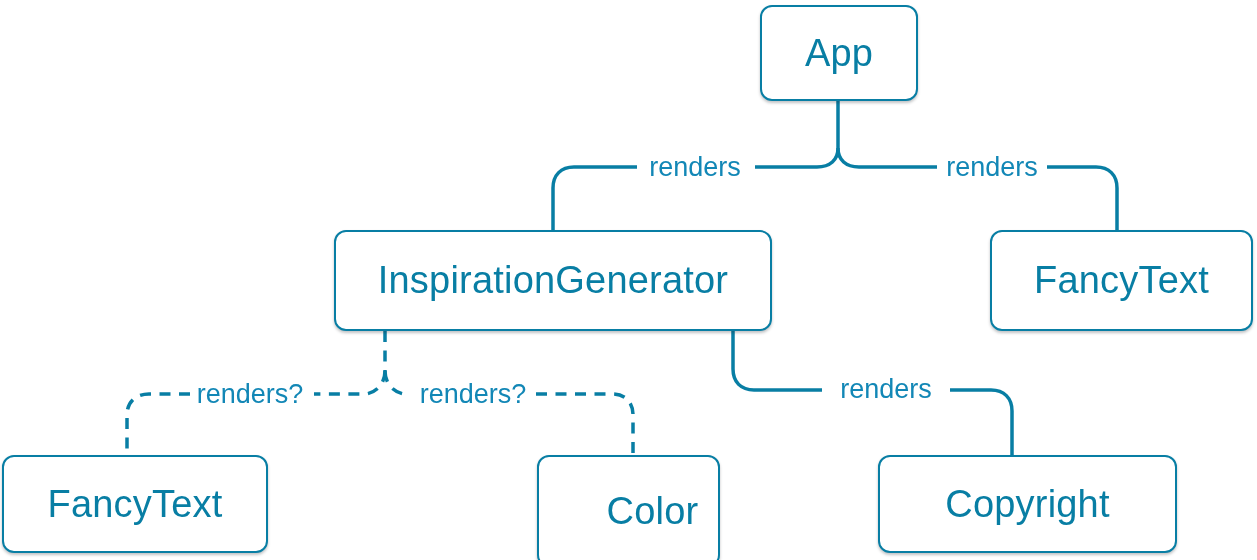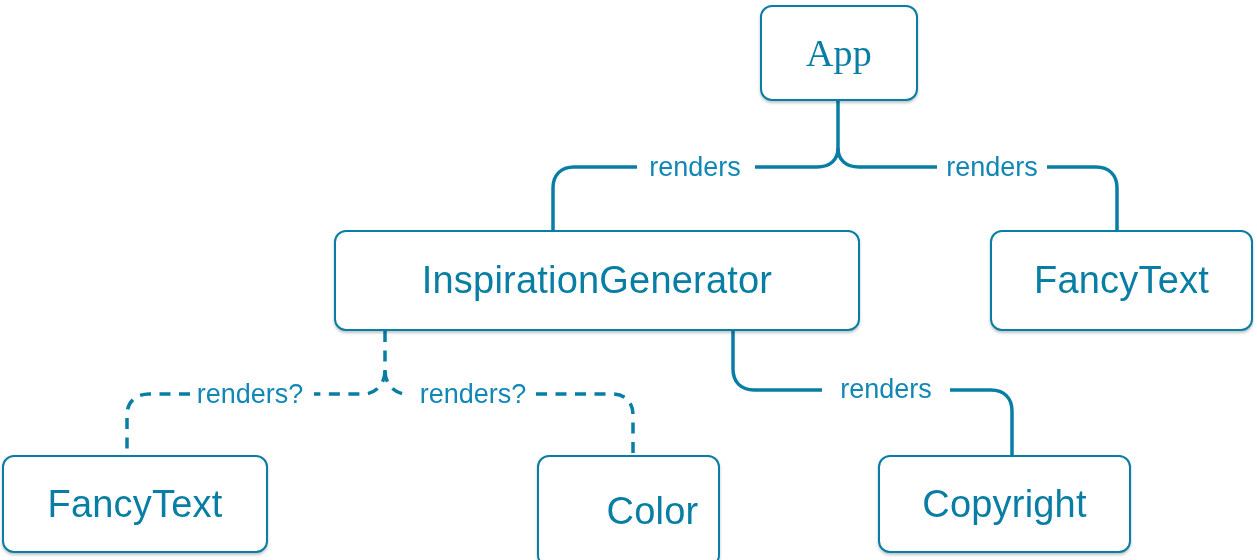--- a/index.html
+++ b/index.html
@@ -48,26 +48,26 @@
     border-radius: 12px;
     color: var(--accent);
     font-size: 38px;
     font-weight: 500;
     letter-spacing: 0.2px;
     box-shadow: 0 2px 3px rgba(35, 39, 47, 0.28);
     z-index: 3;
     box-sizing: border-box;
     white-space: nowrap;
   }
-  .node-app        { left: 760px; top: 5px;   width: 158px; height: 96px; font-family: Liberation Serif, serif;  }
-  .node-ig         { left: 334px; top: 230px; width: 526px; height: 101px; }
+  .node-app        { left: 760px; top: 5px;   width: 158px; height: 96px;  }
+  .node-ig         { left: 334px; top: 230px; width: 438px; height: 101px; }
   .node-ft-top     { left: 990px; top: 230px; width: 263px; height: 101px; }
   .node-ft-bottom  { left: 2px;   top: 455px; width: 266px; height: 98px;  }
   .node-color      { left: 537px; top: 455px; width: 183px; height: 112px; padding-left: 48px;  }
-  .node-copyright  { left: 878px; top: 455px; width: 253px; height: 98px;  }
+  .node-copyright  { left: 878px; top: 455px; width: 299px; height: 98px;  }
   .edge-label {
     position: absolute;
     transform: translate(-50%, -50%);
     color: var(--edge-label);
     font-size: 27px;
     font-weight: 400;
     z-index: 2;
     white-space: nowrap;
   }
   .lbl-app-ig        { left: 695px;  top: 167px; }

